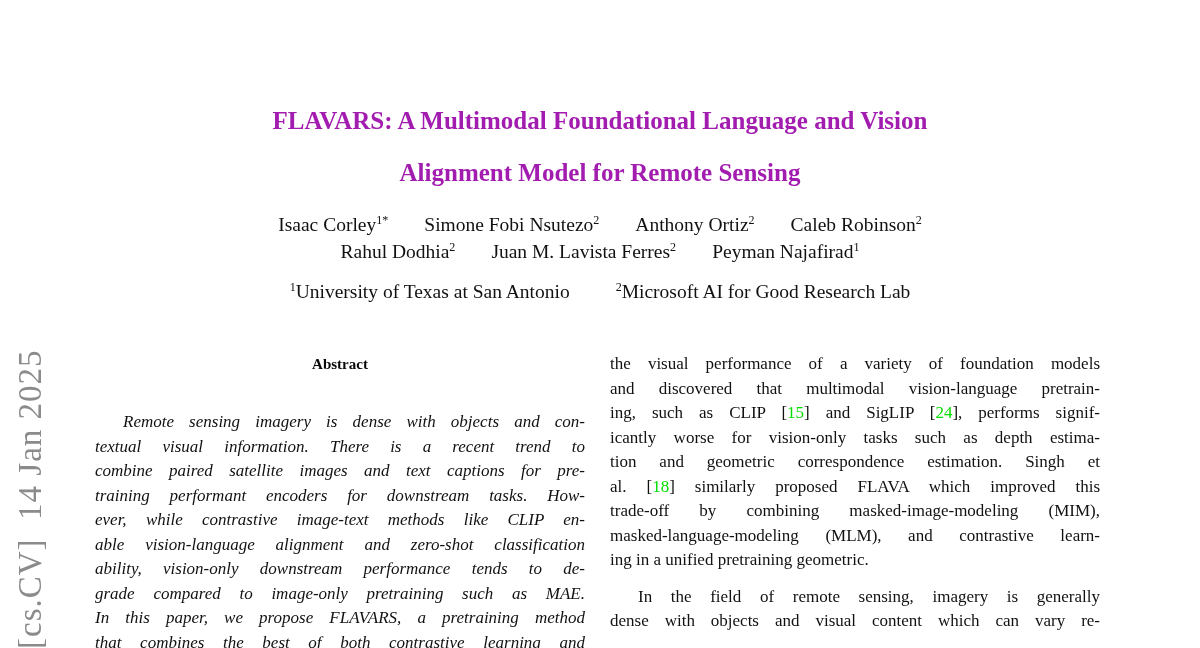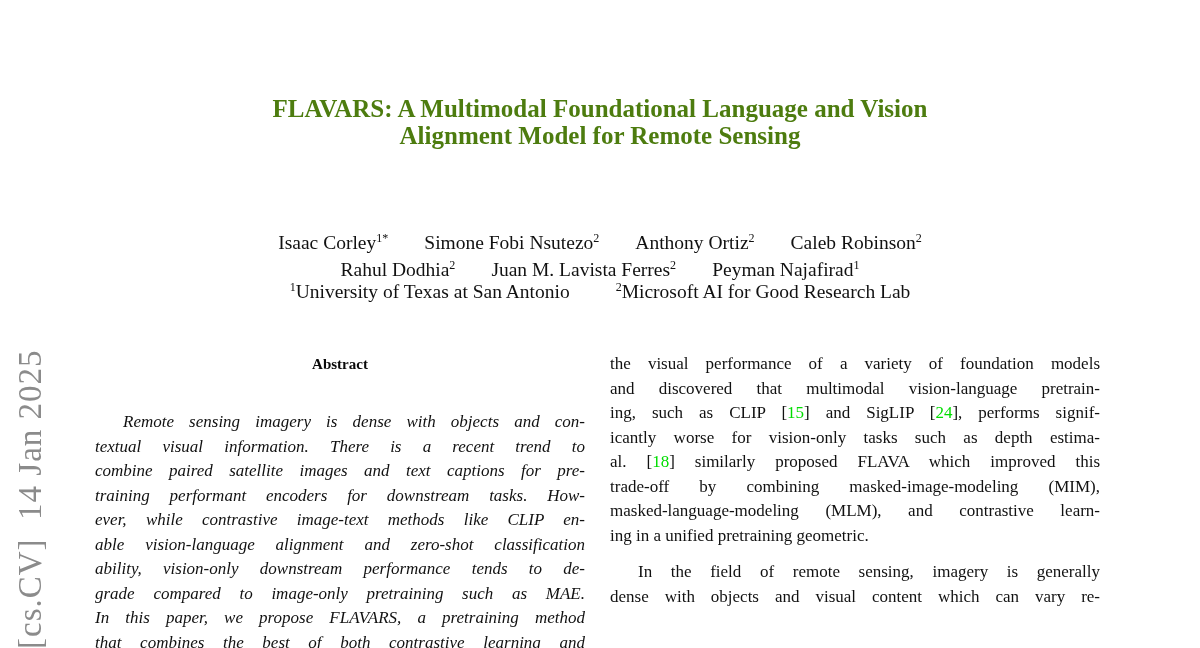--- a/index.html
+++ b/index.html
@@ -27,28 +27,28 @@
     white-space: pre;
     color: #8b8b8b;
   }
   
   .title {
     position: absolute;
     top: 95px; left: 0; right: 0;
     text-align: center;
     font-weight: bold;
     font-size: 25px;
-    line-height: 27px;
+    line-height: 52px;
     white-space: pre-line;
-    color: #4d7c0f;
+    color: #a21caf;
   }
   
   .authors {
     position: absolute;
-    top: 211px; left: 0; right: 0; margin-top: 18px;
+    top: 211px; left: 0; right: 0;
   }
   .author-row {
     display: flex;
     justify-content: center;
     gap: 36px;
     font-size: 19.5px;
     line-height: 27px;
   }
   .author-row sup, .affil-row sup {
     font-size: 62%;
@@ -138,20 +138,21 @@
         <div class="jline">that combines the best of both contrastive learning and</div>
         <div class="jline">masked modeling, in addition to geospatial alignment</div>
       </div>
   </div>
 
   <div class="col col-right" id="right-column">
       <div class="jline">the visual performance of a variety of foundation models</div>
       <div class="jline">and discovered that multimodal vision-language pretrain-</div>
       <div class="jline">ing, such as CLIP [<span class="cite">15</span>] and SigLIP [<span class="cite">24</span>], performs signif-</div>
       <div class="jline">icantly worse for vision-only tasks such as depth estima-</div>
+      <div class="jline">tion and geometric correspondence estimation. Singh et</div>
       <div class="jline">al. [<span class="cite">18</span>] similarly proposed FLAVA which improved this</div>
       <div class="jline">trade-off by combining masked-image-modeling (MIM),</div>
       <div class="jline">masked-language-modeling (MLM), and contrastive learn-</div>
       <div class="jline lastline">ing in a unified pretraining geometric.</div>
       <div class="jline indent">In the field of remote sensing, imagery is generally</div>
       <div class="jline">dense with objects and visual content which can vary re-</div>
     </div>
 
 </div>
 

